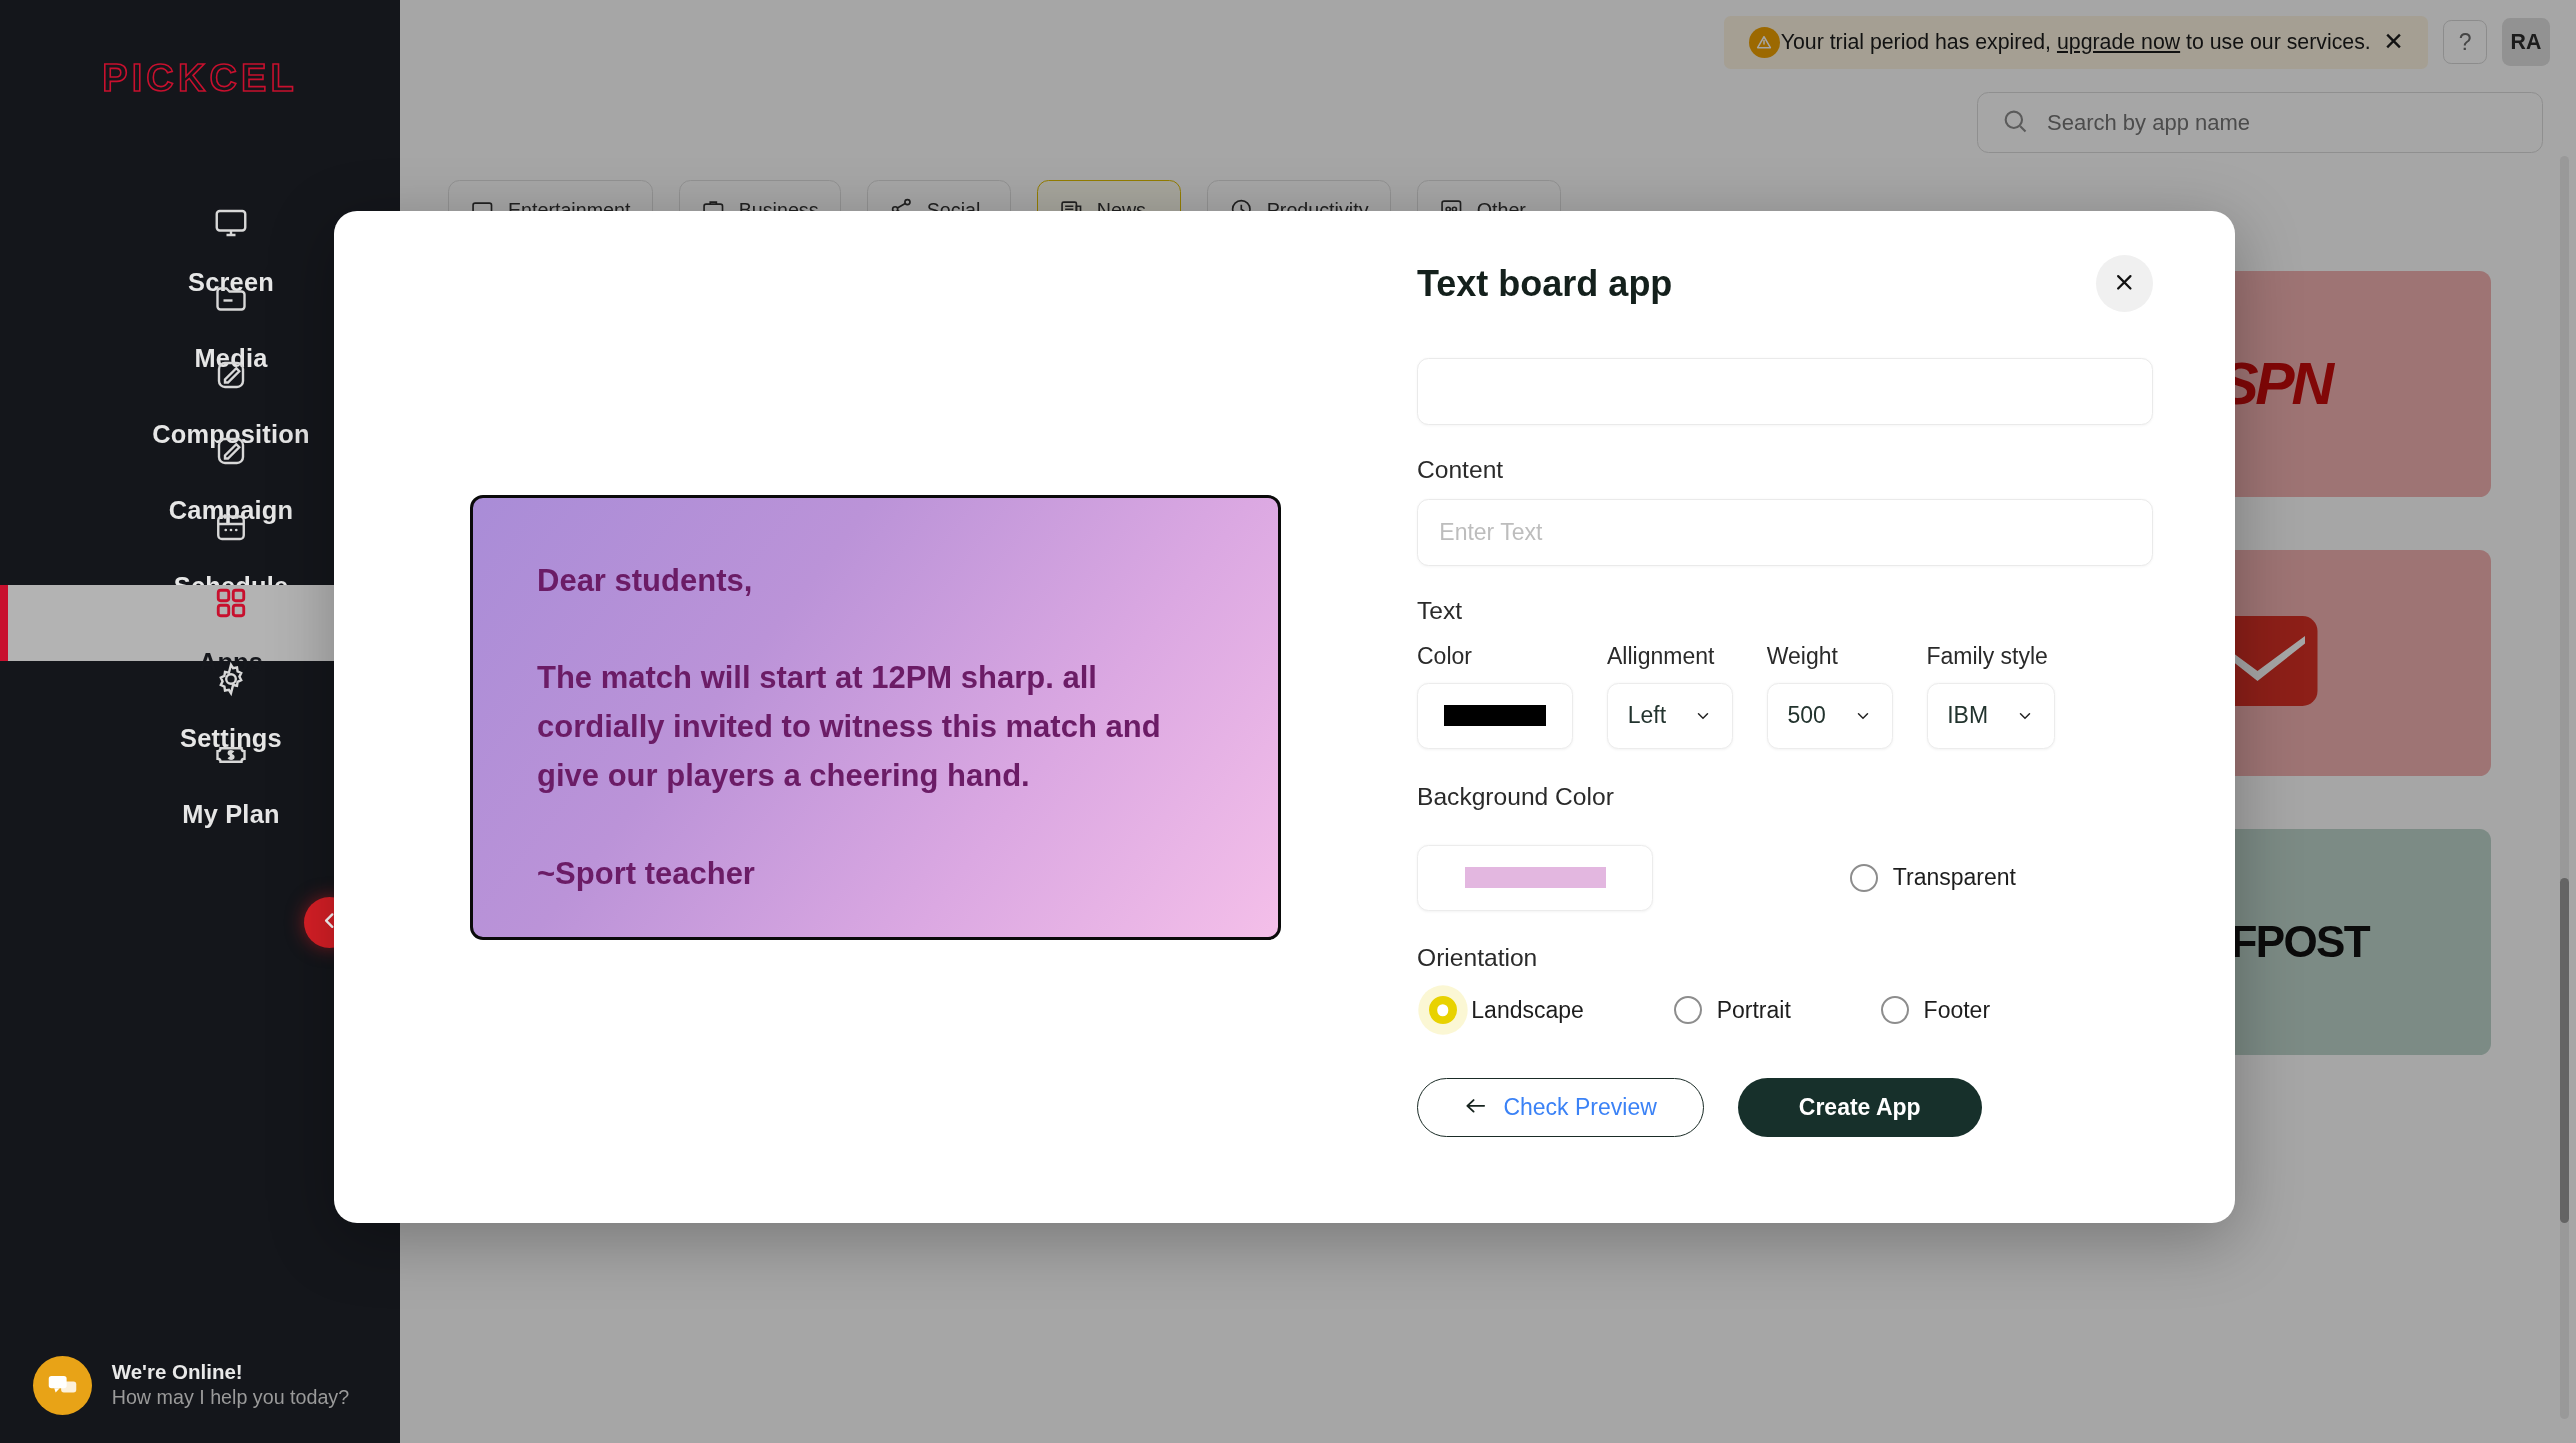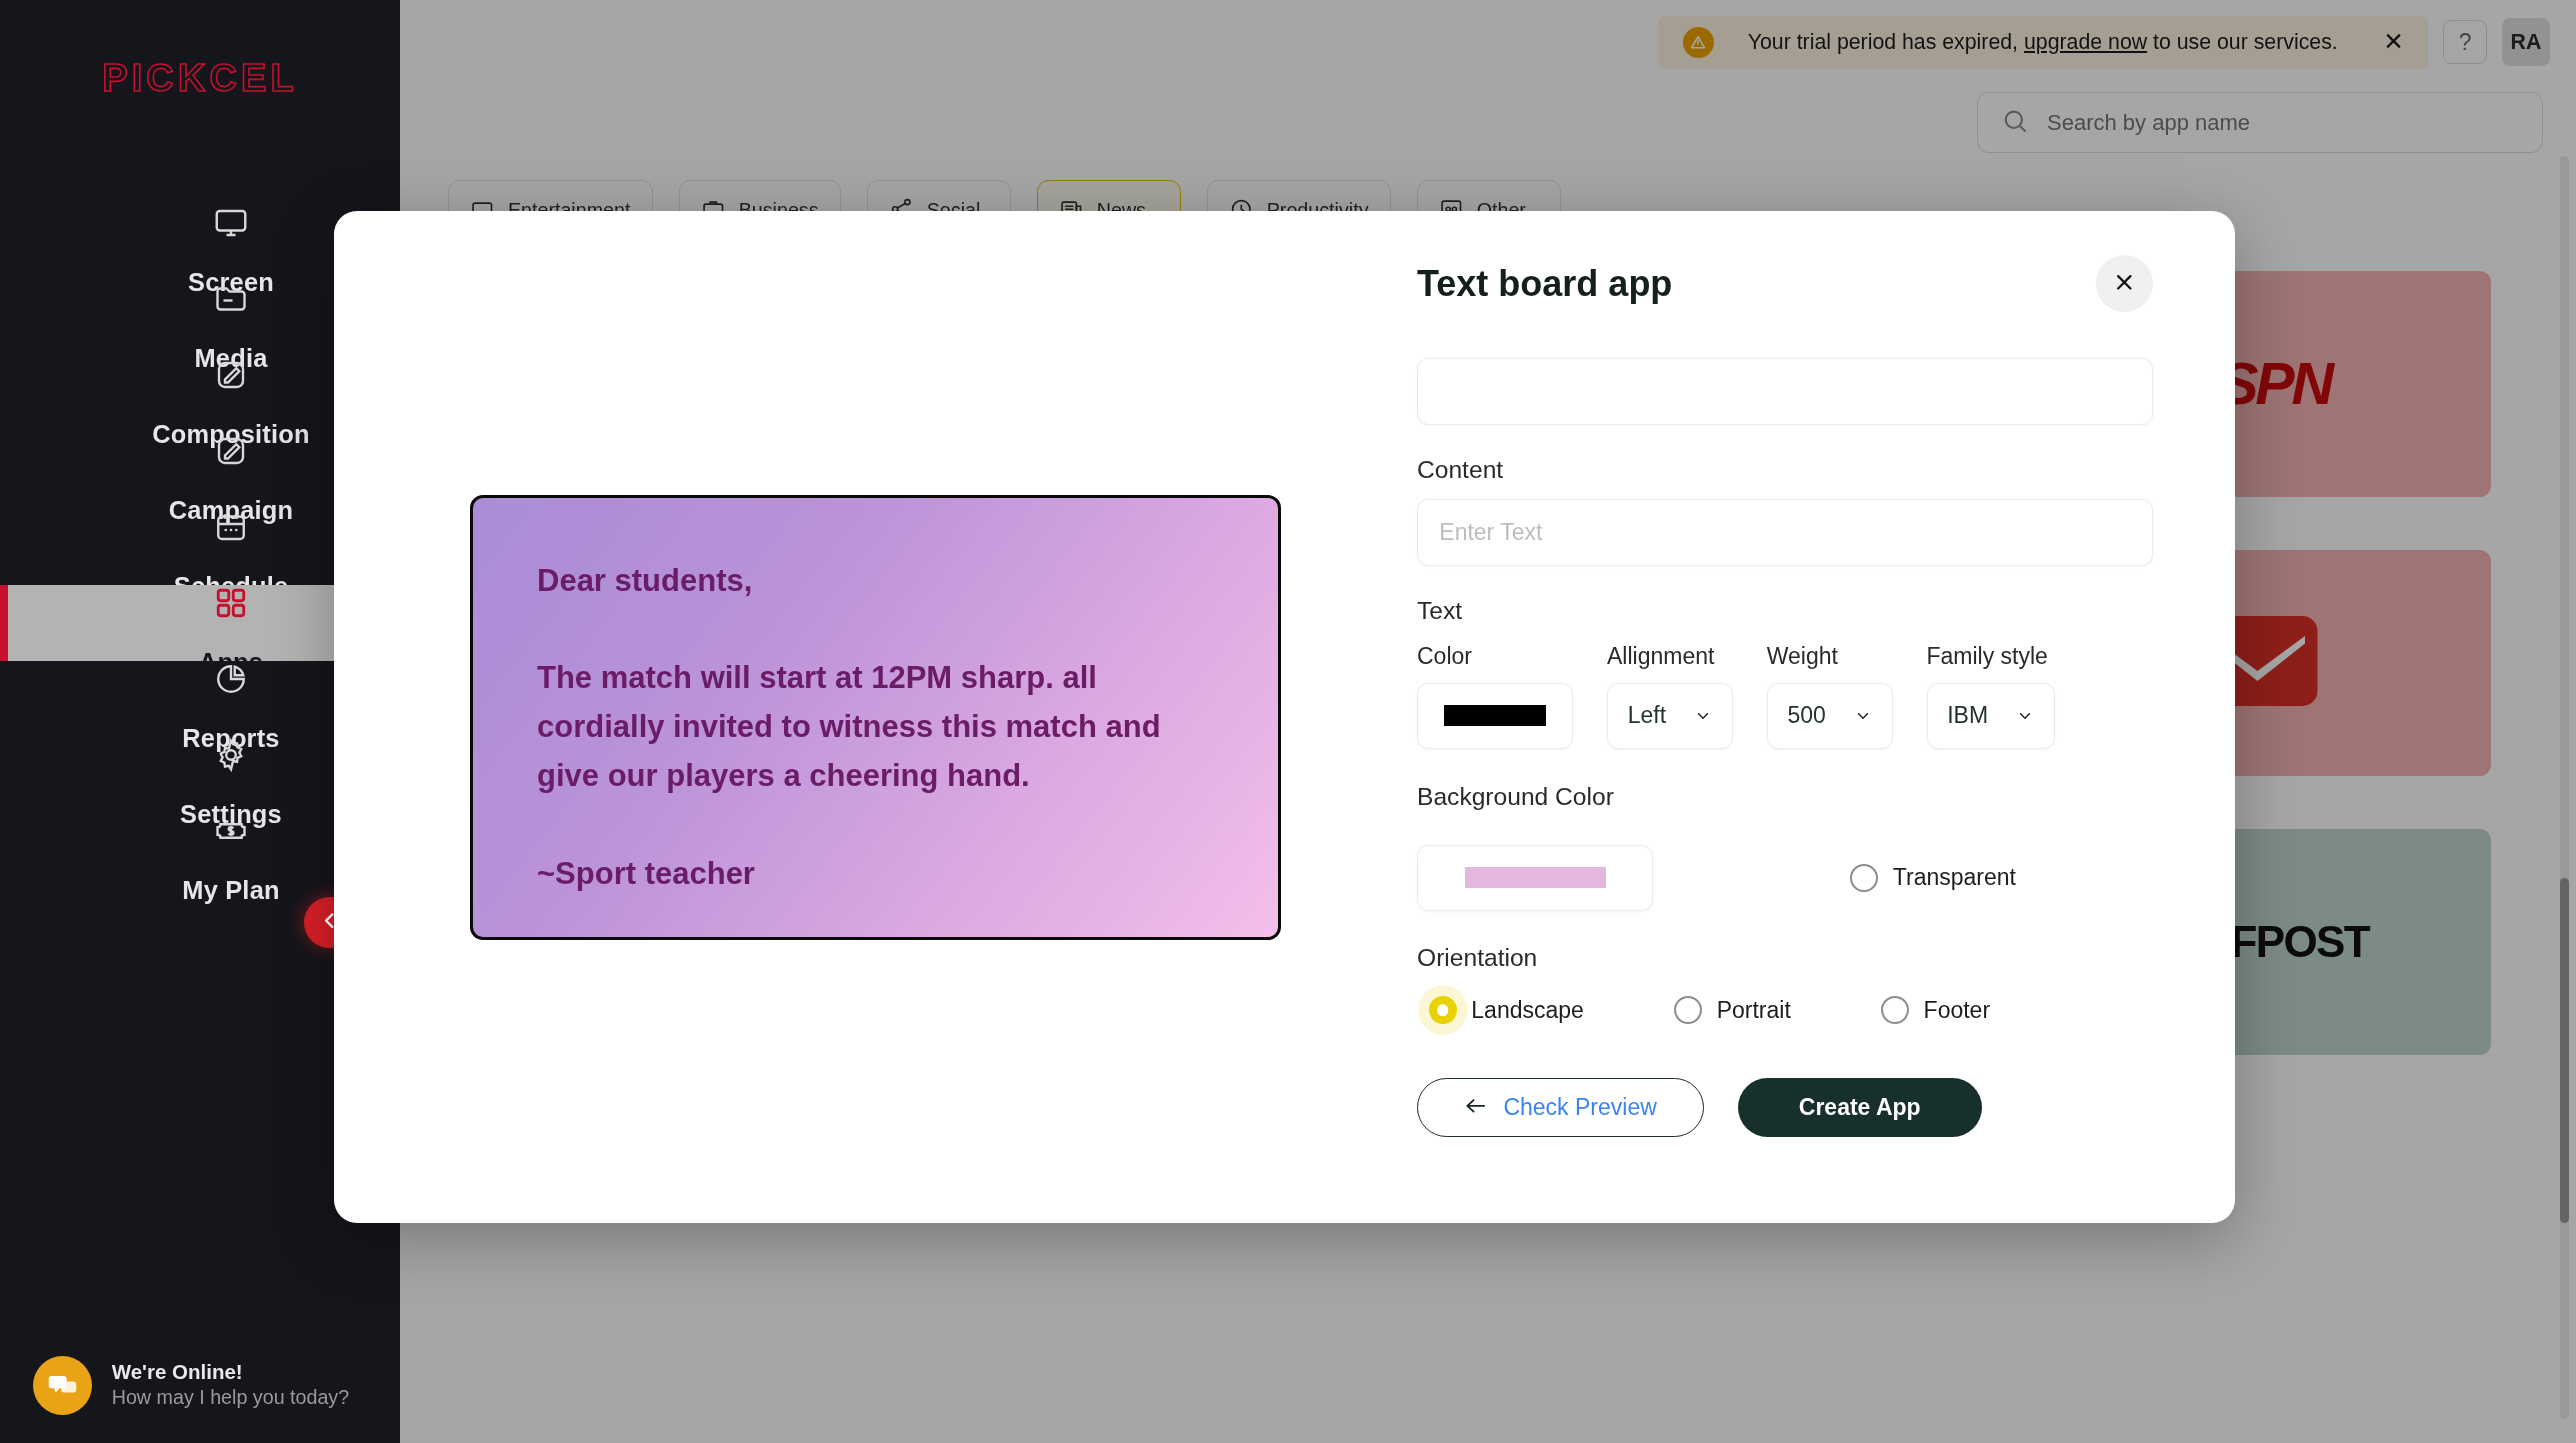--- a/index.html
+++ b/index.html
@@ -113,21 +113,21 @@
   
   .topbar {
     position: absolute; left: 0; top: 0;
     width: 100%; height: 84px;
     display: flex; align-items: center; justify-content: flex-end;
     padding-right: 26px;
     gap: 14.8px;
     background: #fff;
   }
   .trial-banner {
-    display: flex; align-items: center; gap: 34px;
+    display: flex; align-items: center; gap: 1px;
     background: #fdf5e2;
     border-radius: 6.6px;
     padding: 11.5px 24.6px;
     height: 53px;
   }
   .warn-icon {
     width: 31px; height: 31px; border-radius: 50%;
     background: #f0a202;
     display:flex;align-items:center;justify-content:center;
     flex:none;
@@ -475,29 +475,20 @@
           <svg viewBox="0 0 24 24" fill="none" stroke="#c8102e" stroke-width="1.9">
               <rect x="3.5" y="3.5" width="7" height="7" rx="1.6"></rect>
               <rect x="13.5" y="3.5" width="7" height="7" rx="1.6"></rect>
               <rect x="3.5" y="13.5" width="7" height="7" rx="1.6"></rect>
               <rect x="13.5" y="13.5" width="7" height="7" rx="1.6"></rect>
             </svg>
         </span>
         <span class="nav-label">Apps</span>
       </div>
 
-      <div class="nav-item">
-        <span class="nav-icon">
-          <svg viewBox="0 0 24 24" fill="none" stroke="#d8d8d8" stroke-width="1.6">
-              <path d="M12 12V3.5A8.5 8.5 0 1 0 20.5 12z"></path>
-              <path d="M14.5 3.8A8.5 8.5 0 0 1 20.2 9.5H14.5z"></path>
-            </svg>
-        </span>
-        <span class="nav-label">Reports</span>
-      </div>
 
       <div class="nav-item">
         <span class="nav-icon">
           <svg viewBox="0 0 24 24" fill="none" stroke="#d8d8d8" stroke-width="1.6">
               <circle cx="12" cy="12" r="3.2"></circle>
               <path d="M12 2.5l1.4 2.3 2.6-.5.4 2.6 2.4 1.1-1.2 2.4 1.2 2.4-2.4 1.1-.4 2.6-2.6-.5L12 21.5l-1.4-2.3-2.6.5-.4-2.6-2.4-1.1 1.2-2.4L5.2 11l2.4-1.1.4-2.6 2.6.5z"></path>
             </svg>
         </span>
         <span class="nav-label">Settings</span>
       </div>

